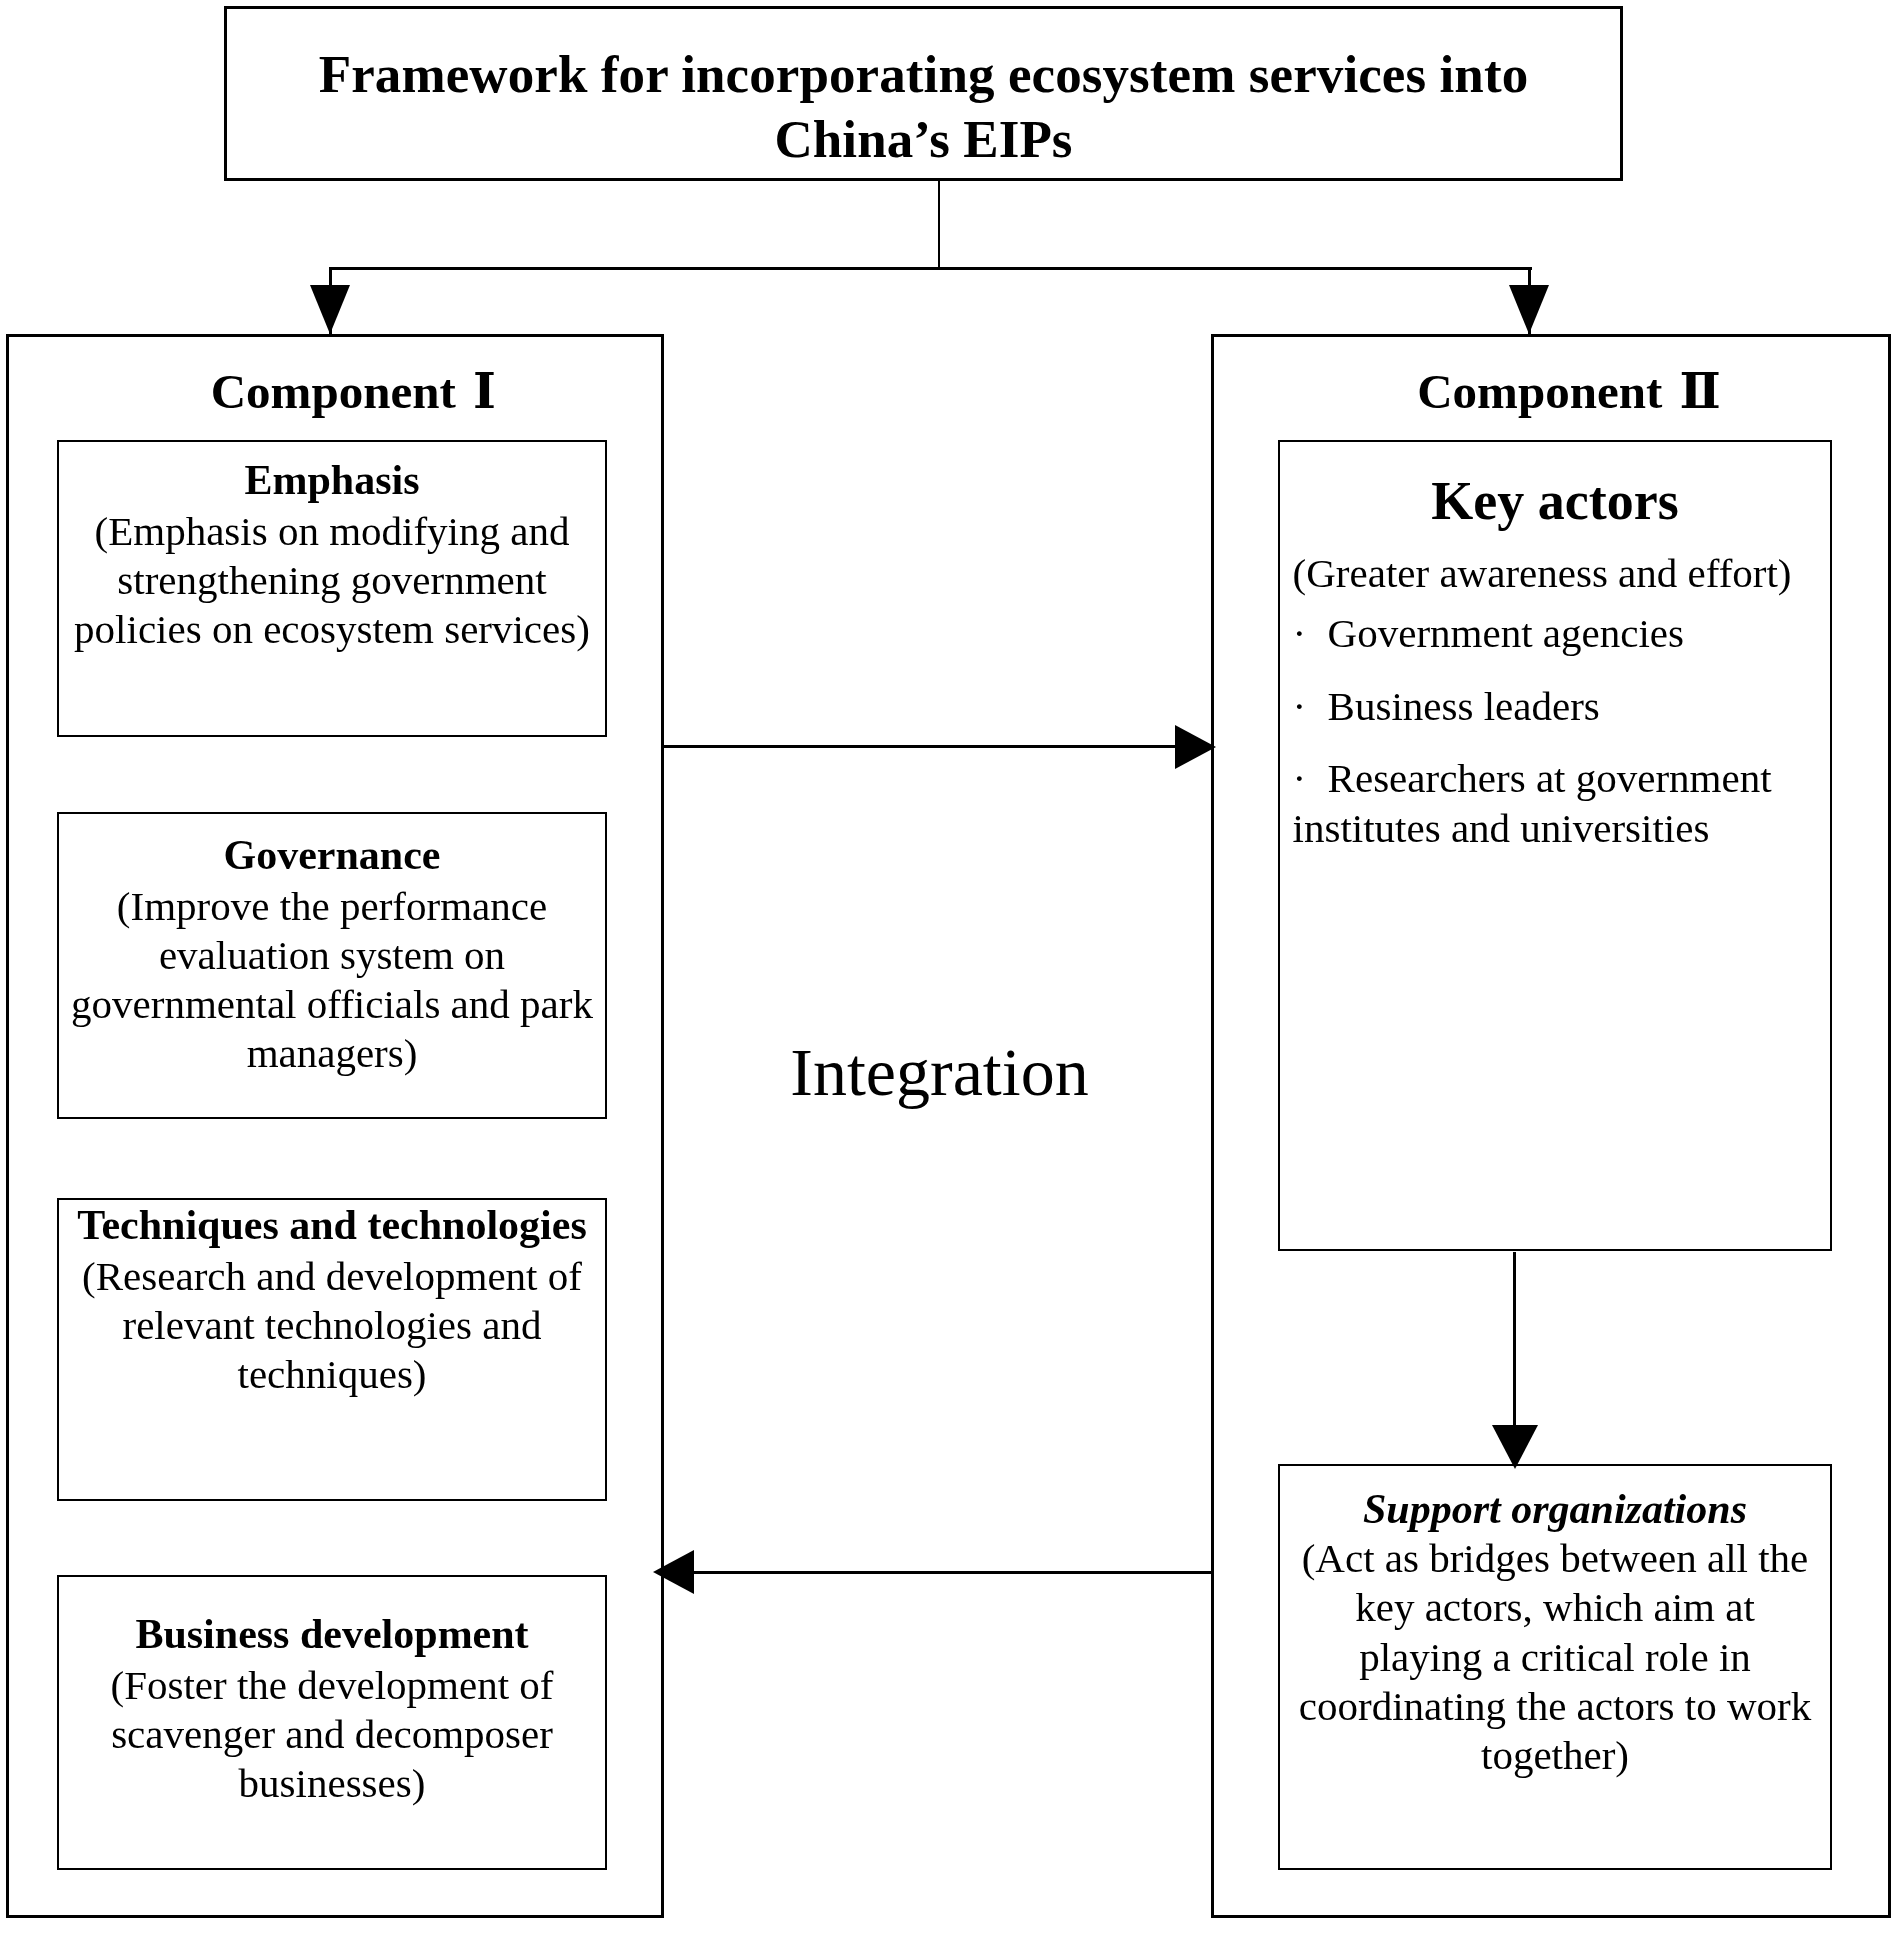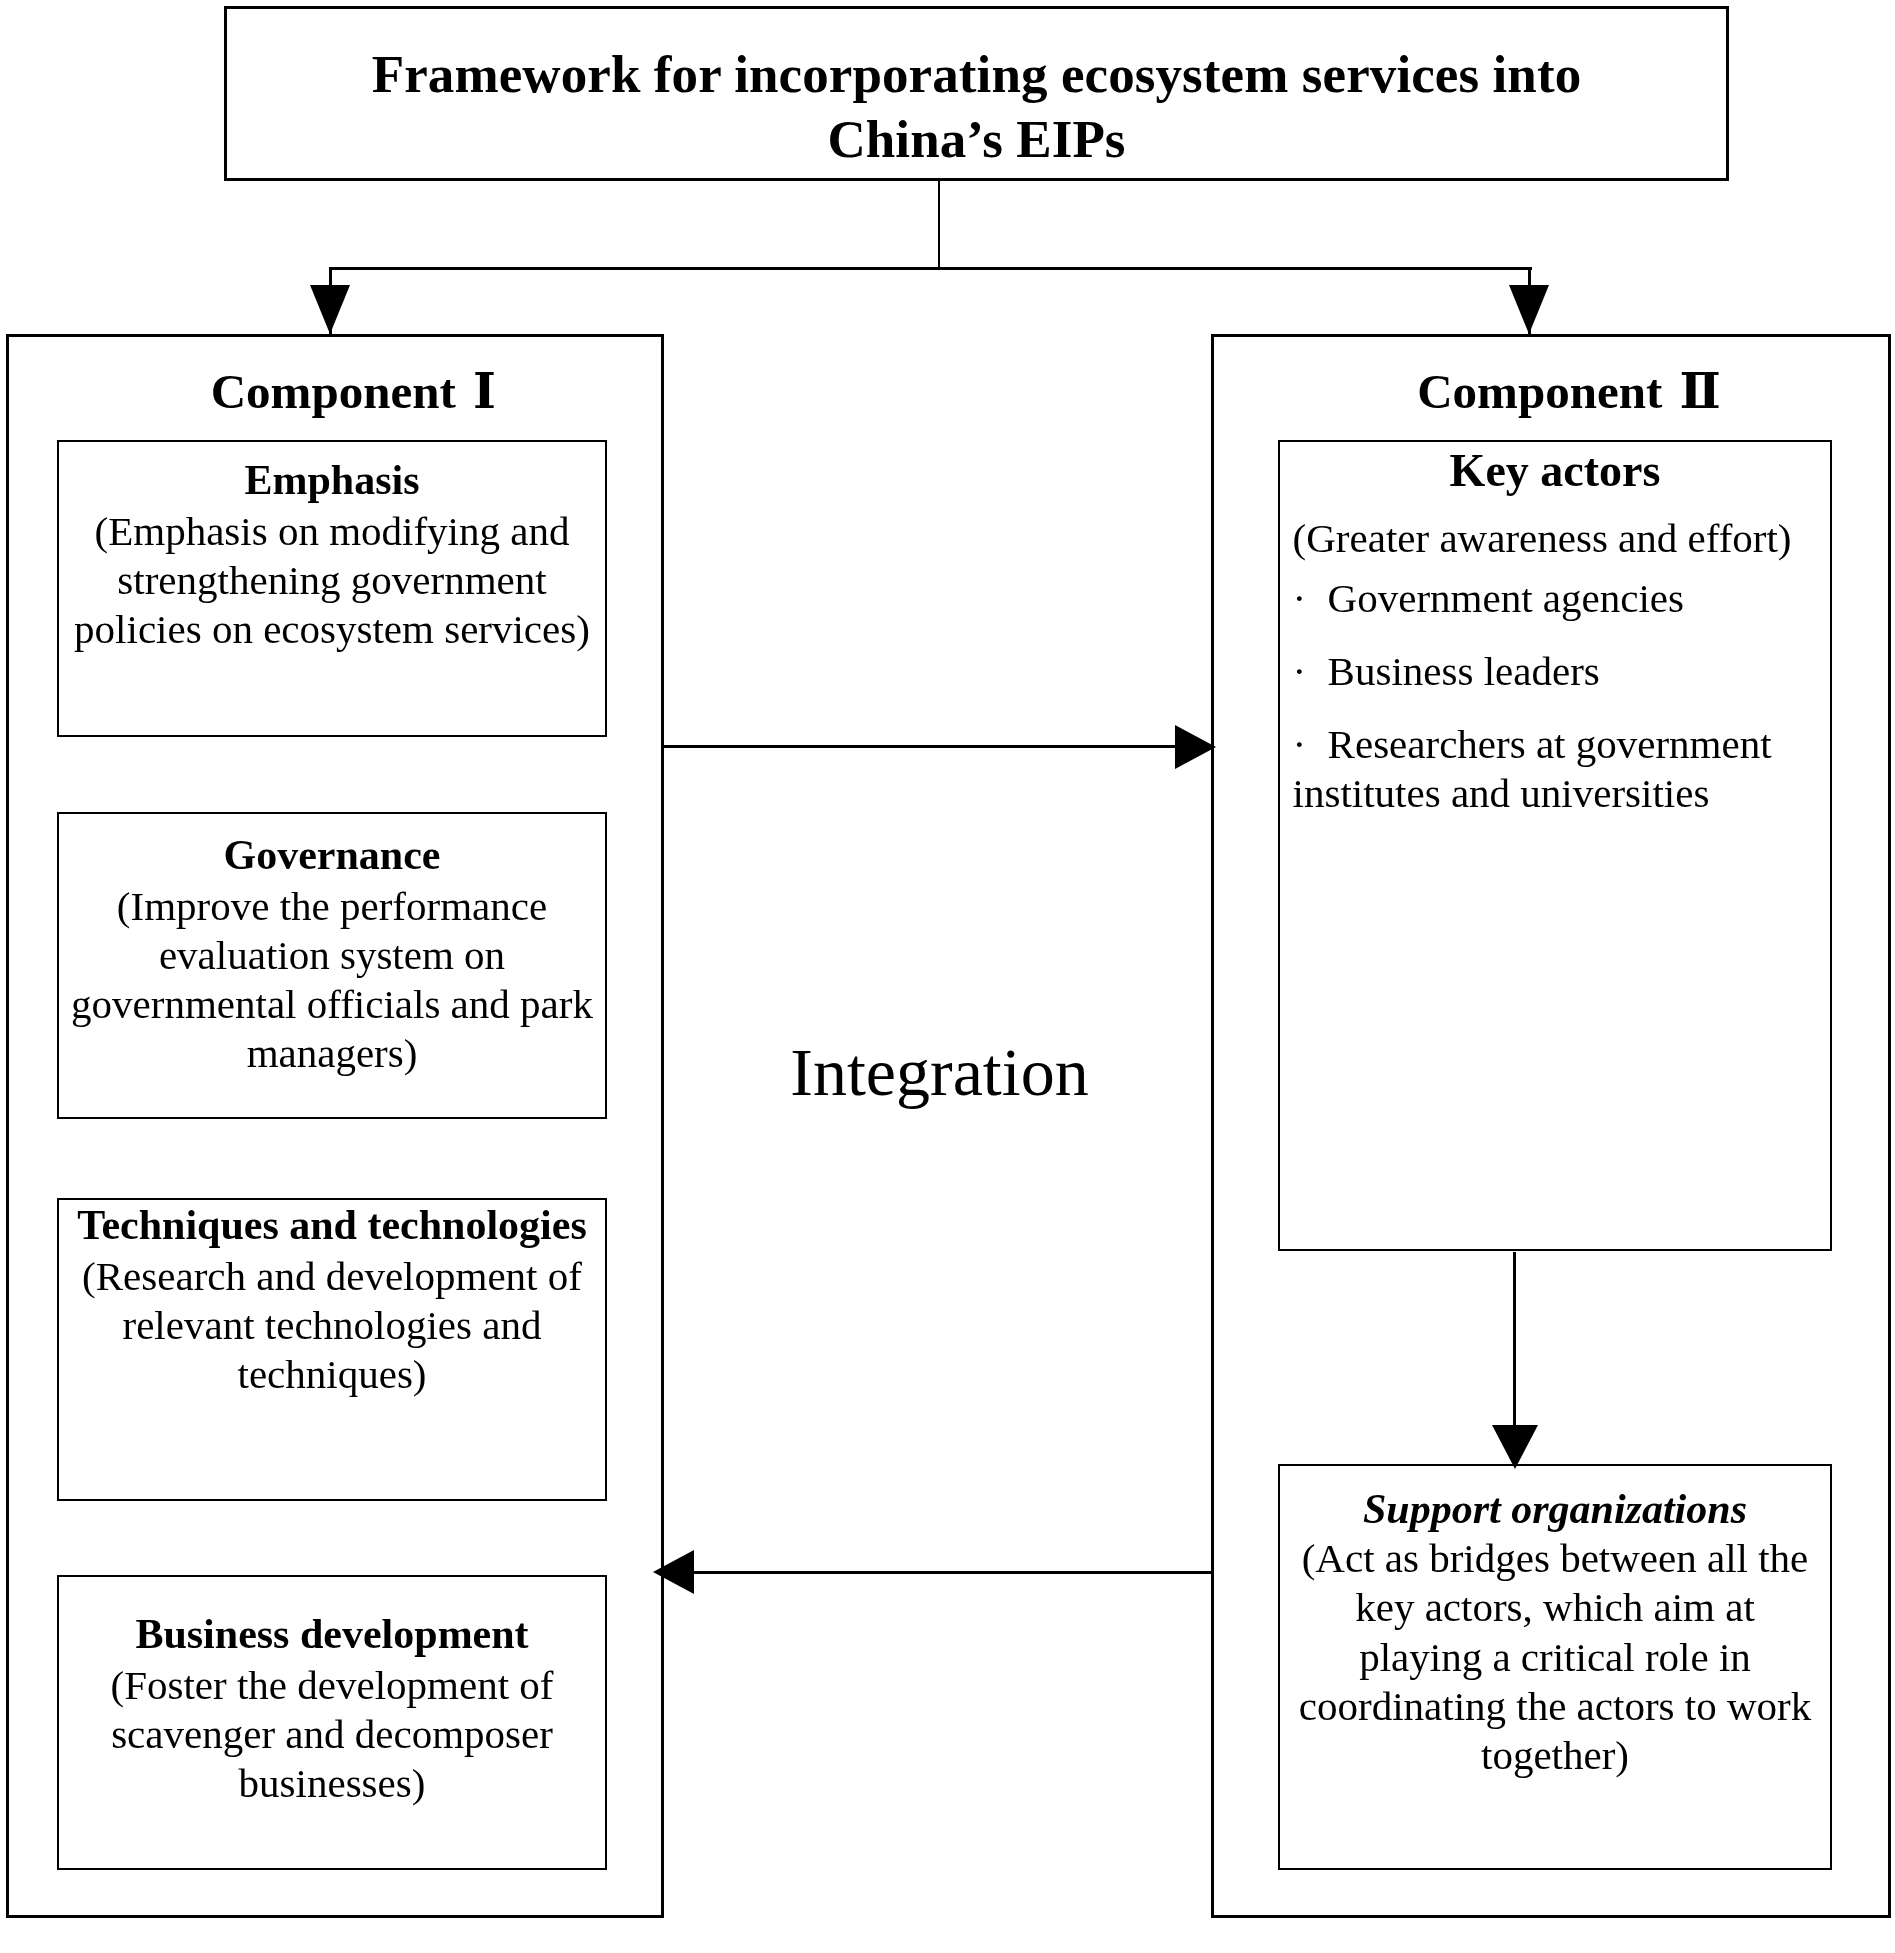--- a/index.html
+++ b/index.html
@@ -4,21 +4,21 @@
 <style>
   html,body{margin:0;padding:0;background:#ffffff;}
   body{width:1895px;height:1954px;position:relative;
        font-family:"Liberation Serif","DejaVu Serif",serif;color:#000;}
   #stage{position:absolute;left:0;top:0;width:1895px;height:1954px;}
 
   .box{position:absolute;border:3.1px solid #000;background:#fff;box-sizing:border-box;}
   .inner{position:absolute;border:2.4px solid #000;background:#fff;box-sizing:border-box;}
 
   
-  #title-box{left:224px;top:6.3px;width:1505px;height:175px;}
+  #title-box{left:224px;top:6.3px;width:1399px;height:175px;}
   #title-text{position:absolute;left:0;right:0;top:33px;text-align:center;
      font-weight:bold;font-size:53px;line-height:1.22;letter-spacing:0.1px;}
 
   
   #comp1{left:6.3px;top:334px;width:658px;height:1584px;}
   #comp2{left:1211px;top:334px;width:680px;height:1584px;}
   .comp-head{position:absolute;left:0;right:0;top:30px;text-align:center;
      font-size:49px;font-weight:bold;line-height:1;padding-left:36px;}
   .comp-head .numeral{margin-left:17.3px;}
 
@@ -33,22 +33,22 @@
   #c1-business  {left:57px;top:1575px;width:550px;height:295px;}
   #c1-policies .card   {padding-top:14px;}
   #c1-governance .card {padding-top:17.3px;}
   #c1-techniques .card {padding-top:1px;}
   #c1-business .card   {padding-top:33px;}
 
   
   #c2-actors {left:1278px;top:440px;width:554px;height:811px;}
   #c2-support{left:1278px;top:1464px;width:554px;height:406px;}
 
-  #c2-actors .hd{font-weight:bold;font-size:46px;text-align:center;
-     line-height:1.1;padding-top:4px;}
+  #c2-actors .hd{font-weight:bold;font-size:54px;text-align:center;
+     line-height:1.1;padding-top:30px;}
   #c2-actors .lead{font-size:41px;line-height:1.2;text-align:left;
      padding:17.3px 7.9px 0 12.6px;}
   #c2-actors ul{list-style:none;margin:0;padding:11px 7.9px 0 12.6px;}
   #c2-actors li{font-size:41px;line-height:1.2;margin-bottom:23.6px;text-align:left;}
   #c2-actors li .dot{display:inline-block;width:35px;}
 
   #c2-support .hd{font-weight:bold;font-size:42px;text-align:center;
      line-height:1.1;padding-top:20.4px;font-style:italic;}
   #c2-support .bd{font-size:41px;line-height:1.2;text-align:center;
      padding:1.6px 14px 0 14px;}

